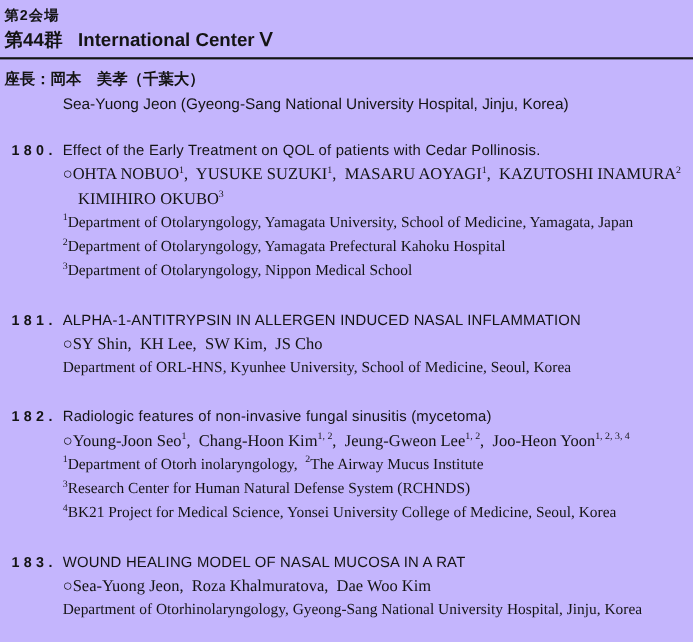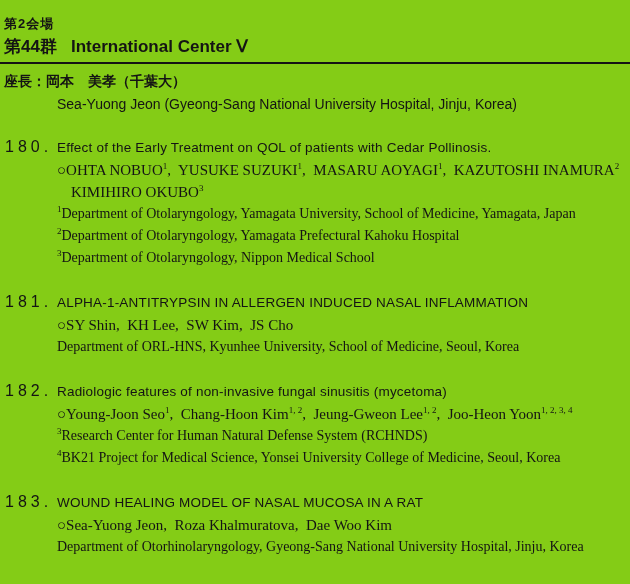--- a/index.html
+++ b/index.html
@@ -1,22 +1,22 @@
 <!DOCTYPE html>
 <html><head>
 <meta charset="utf-8">
 <style>
   html, body { margin: 0; padding: 0; background: #ffffff; }
   .page {
     position: relative;
     width: 630px;
     height: 584px;
     box-sizing: border-box;
-    padding-top: 16px;
-    background: #84cc16;
+    padding-top: 6px;
+    background: #c4b5fd;
     color: #141414;
     overflow: hidden;
     font-family: "Liberation Sans", sans-serif;
   }
 
   
   .venue {
     margin-left: 4px;
     font-size: 13px;
     font-weight: bold;
@@ -62,23 +62,24 @@
   .item { margin-top: 22px; }
   .item-head {
     display: flex;
     align-items: baseline;
     margin-left: 5px;
     line-height: 22px;
   }
   .num {
     flex: none;
     width: 52px;
-    font-size: 16px;
-    font-weight: normal;
+    font-size: 13px;
+    font-weight: bold;
     letter-spacing: 4px;
+    text-align: center;
   }
   .ititle {
     font-size: 13.5px;
     letter-spacing: 0.2px;
   }
   .authors, .affil {
     font-family: Liberation Serif, serif;
     margin-left: 57px;
     line-height: 22px;
     white-space: pre-wrap;
@@ -128,20 +129,21 @@
     <div class="authors">○SY Shin,  KH Lee,  SW Kim,  JS Cho</div>
     <div class="affil">Department of ORL-HNS, Kyunhee University, School of Medicine, Seoul, Korea</div>
   </div>
 
   <div class="item">
     <div class="item-head">
       <span class="num">182.</span>
       <span class="ititle">Radiologic features of non-invasive fungal sinusitis (mycetoma)</span>
     </div>
     <div class="authors">○Young-Joon Seo<sup>1</sup>,  Chang-Hoon Kim<sup>1, 2</sup>,  Jeung-Gweon Lee<sup>1, 2</sup>,  Joo-Heon Yoon<sup>1, 2, 3, 4</sup></div>
+    <div class="affil"><sup>1</sup>Department of Otorh inolaryngology,  <sup>2</sup>The Airway Mucus Institute</div>
     <div class="affil"><sup>3</sup>Research Center for Human Natural Defense System (RCHNDS)</div>
     <div class="affil"><sup>4</sup>BK21 Project for Medical Science, Yonsei University College of Medicine, Seoul, Korea</div>
   </div>
 
   <div class="item">
     <div class="item-head">
       <span class="num">183.</span>
       <span class="ititle">WOUND HEALING MODEL OF NASAL MUCOSA IN A RAT</span>
     </div>
     <div class="authors">○Sea-Yuong Jeon,  Roza Khalmuratova,  Dae Woo Kim</div>

